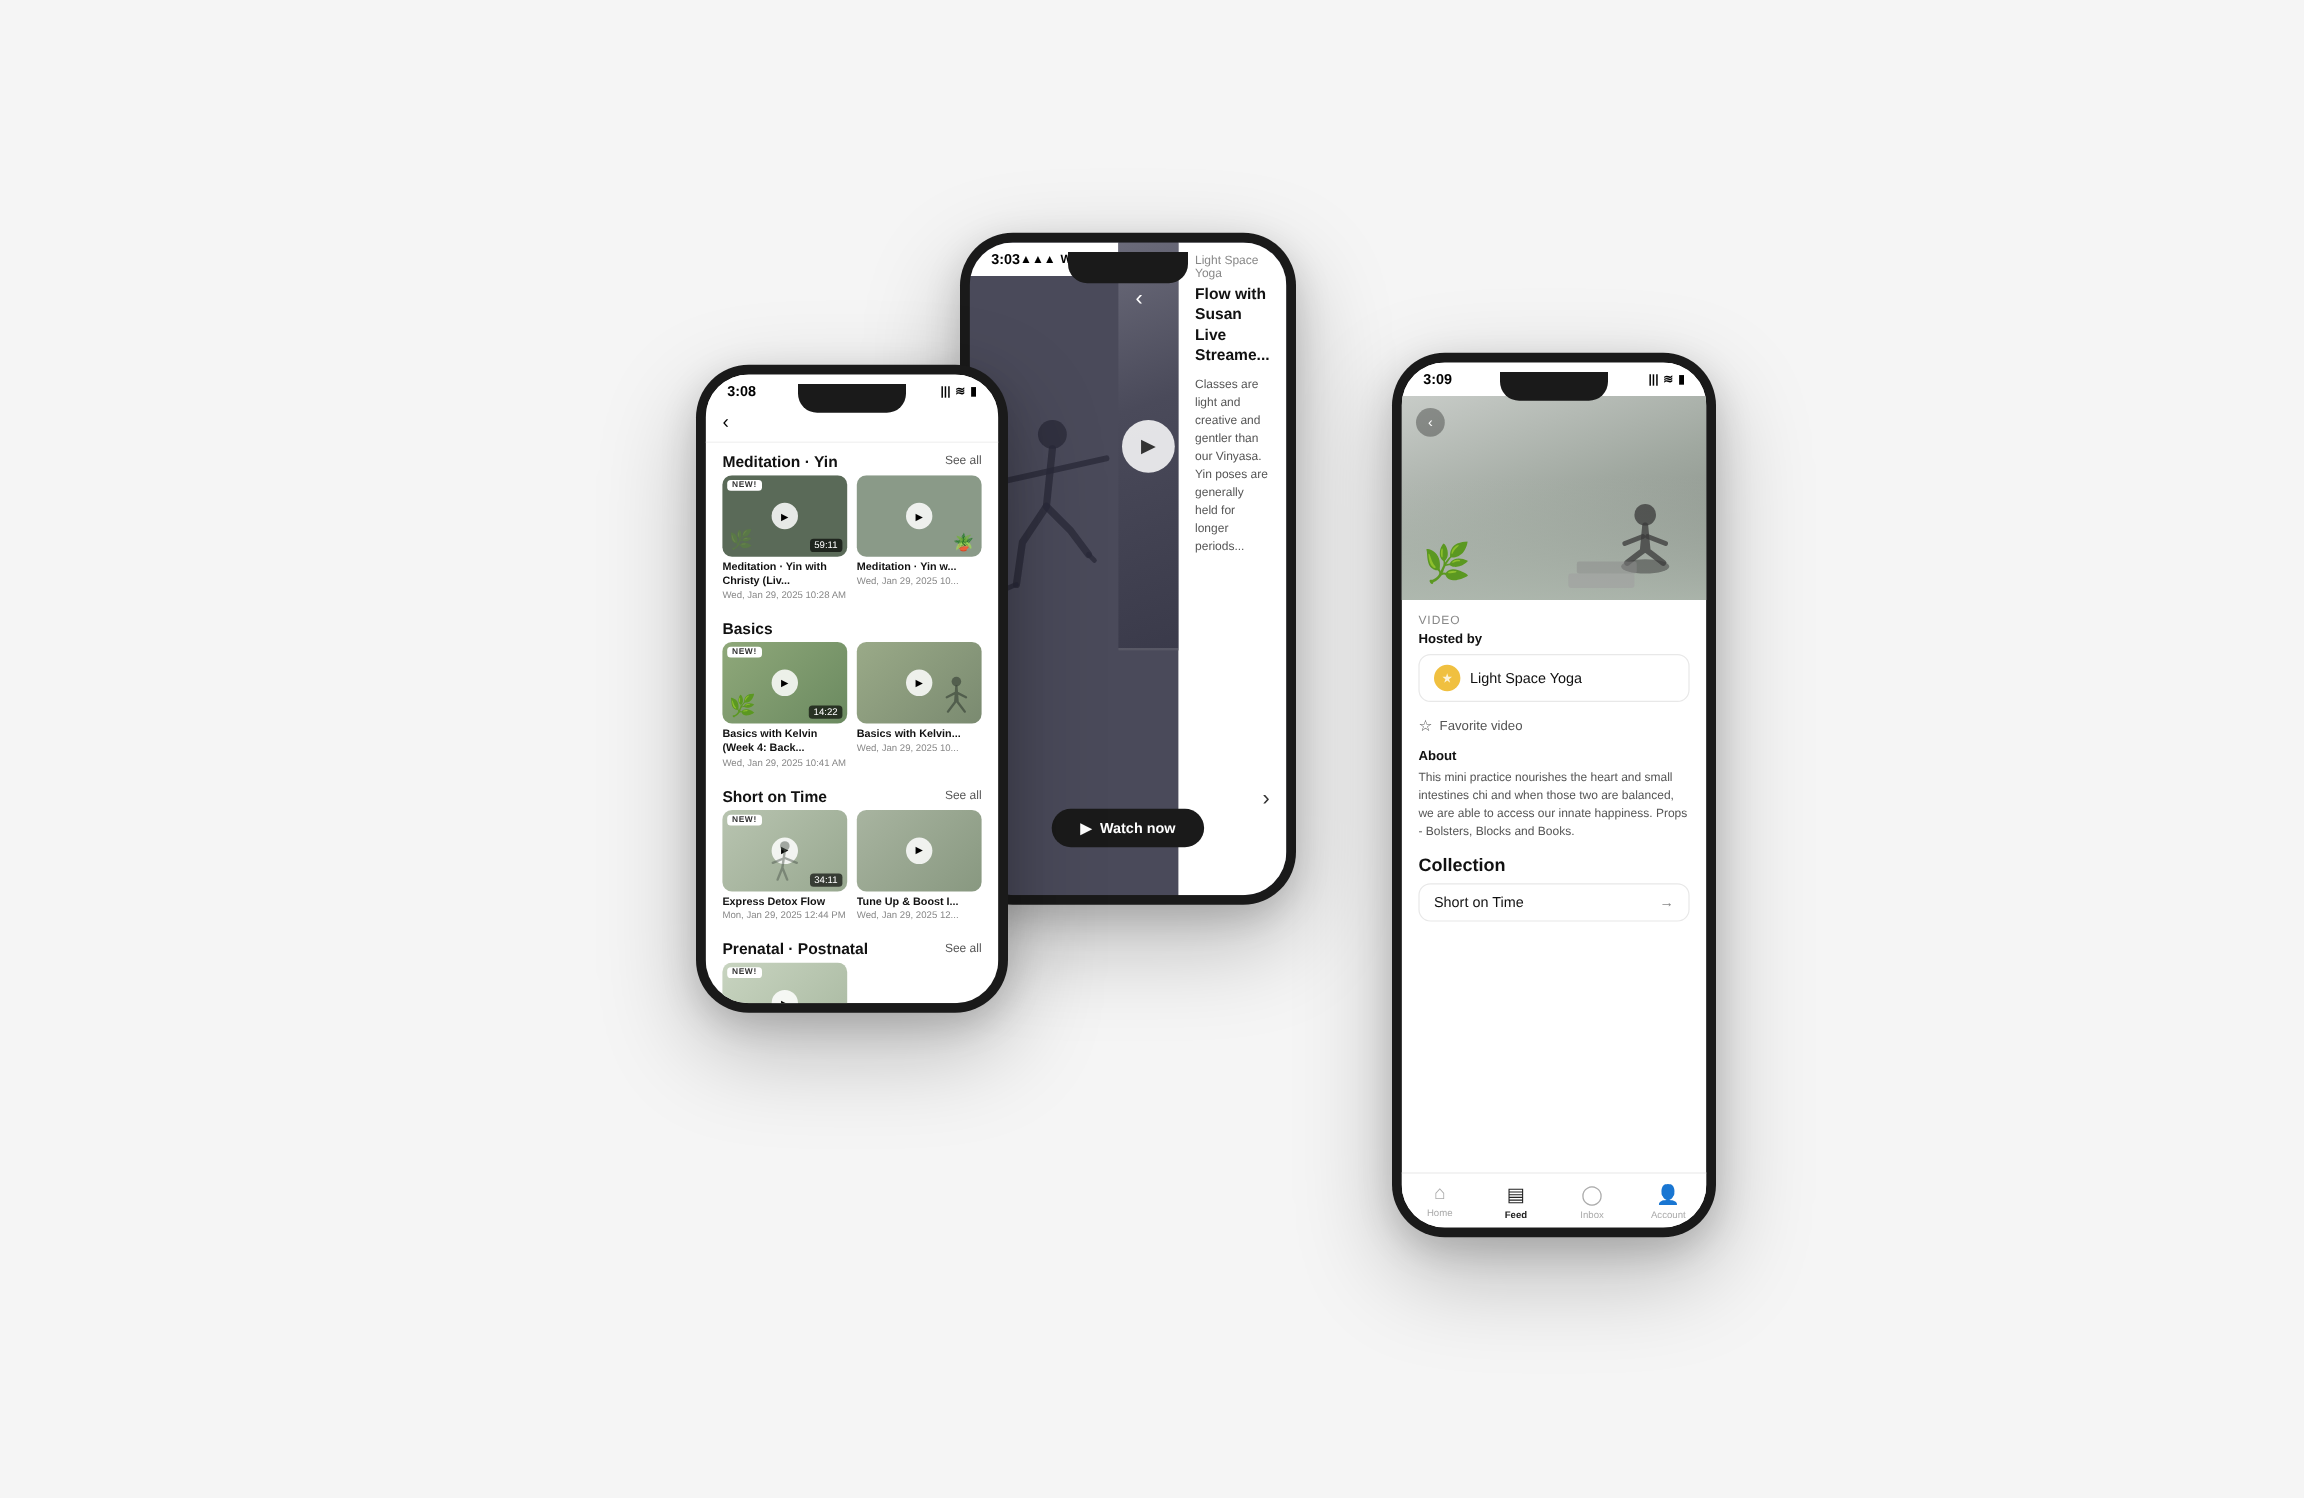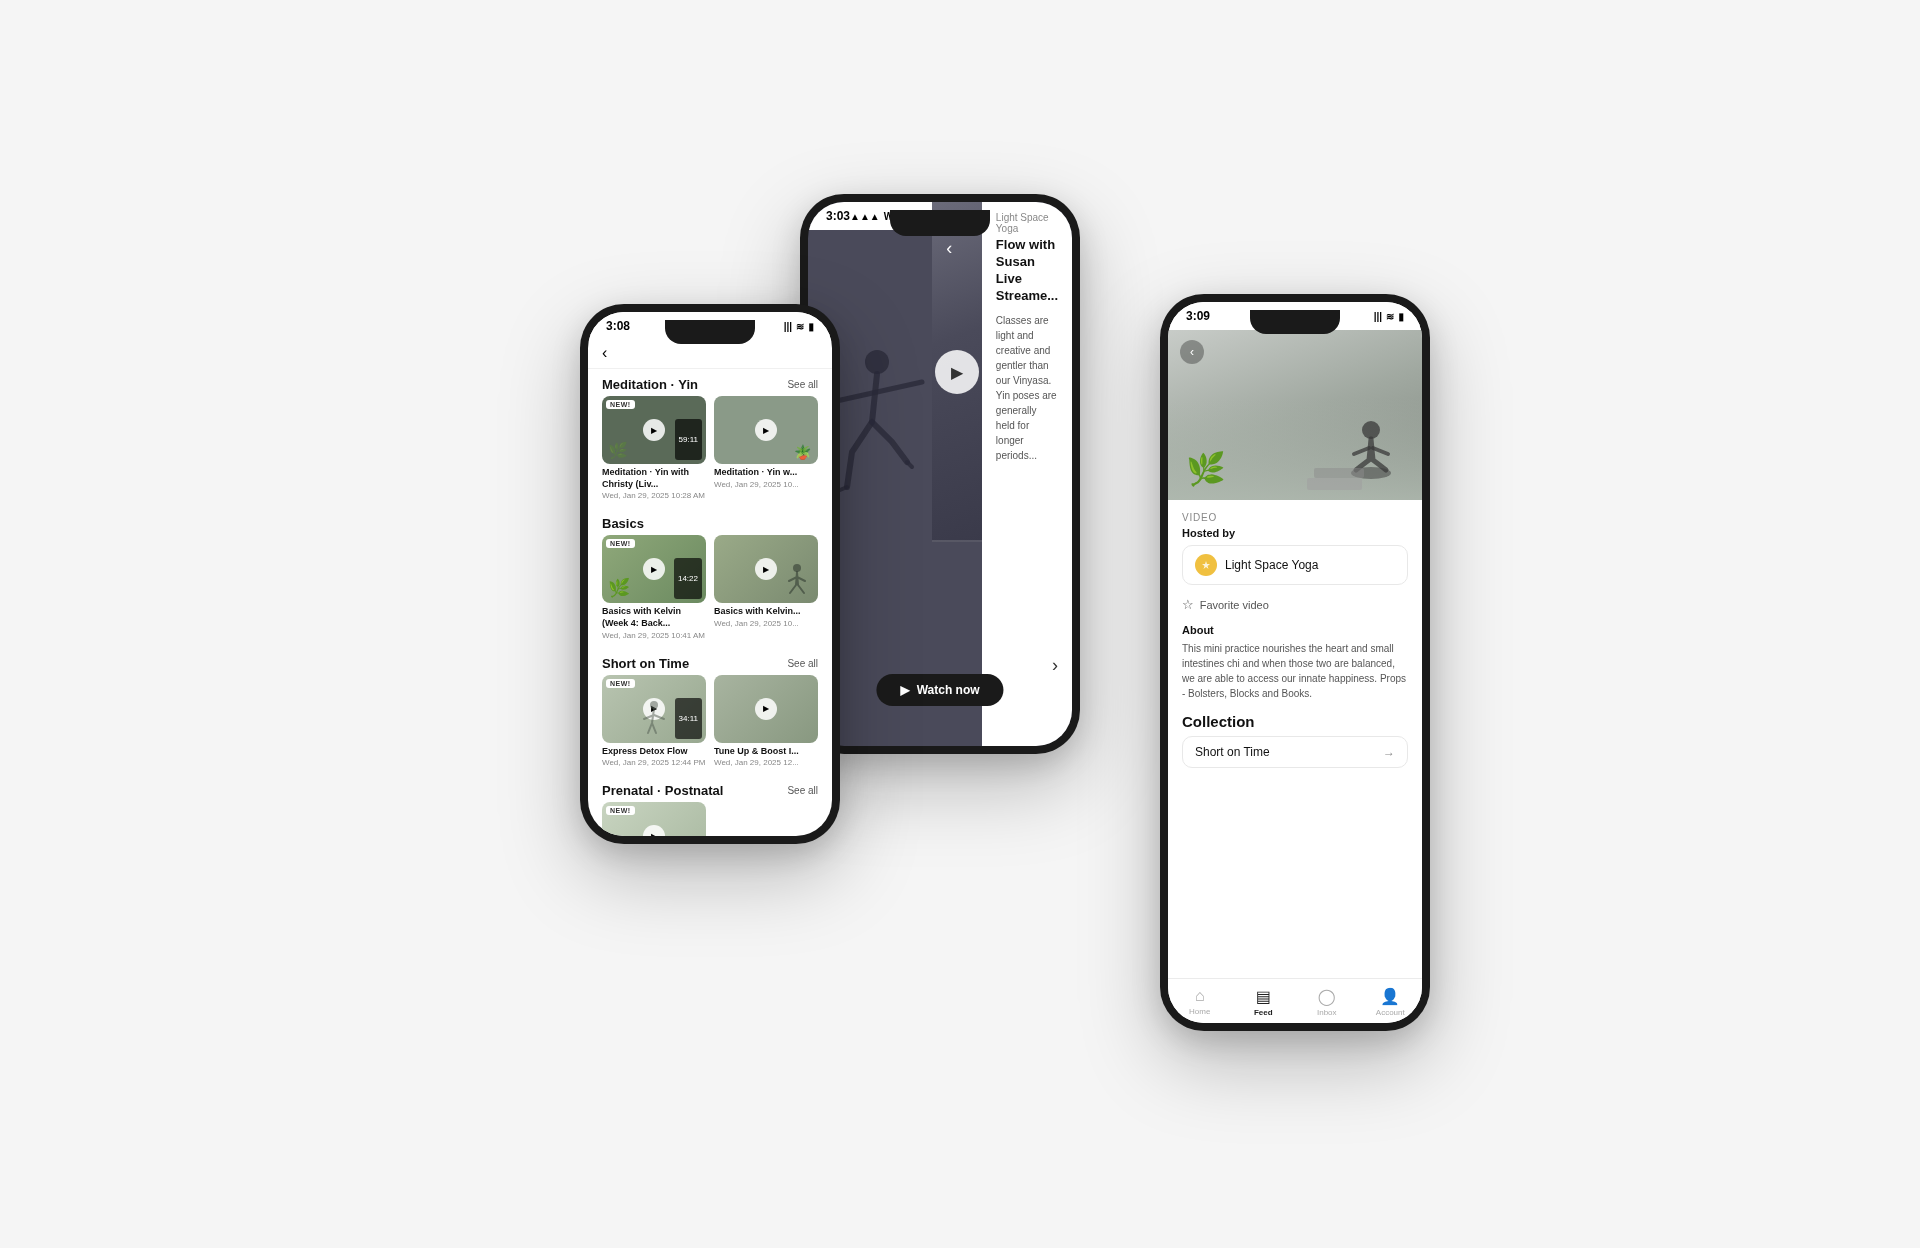--- a/index.html
+++ b/index.html
@@ -240,21 +240,21 @@
       font-size: 8px;
     }
 
     .thumb-duration {
       position: absolute;
       bottom: 4px;
       right: 4px;
       background: rgba(0,0,0,0.65);
       color: #fff;
       font-size: 8px;
-      padding: 16px 4px;
+      padding: 1px 4px;
       border-radius: 3px;
     }
 
     .new-badge {
       position: absolute;
       top: 4px;
       left: 4px;
       background: #fff;
       color: #333;
       font-size: 7px;
@@ -664,21 +664,21 @@
                 <div class="thumb-play">▶</div>
                 <span class="thumb-duration">34:11</span>
 
                 <svg style="position:absolute;bottom:4px;left:50%;transform:translateX(-50%);" width="40" height="40" viewBox="0 0 40 40">
                   <circle cx="20" cy="6" r="4" fill="rgba(80,90,80,0.5)"></circle>
                   <path d="M20 10 L18 24 L14 34 M18 24 L22 34 M20 16 L10 20 M20 16 L30 20" stroke="rgba(80,90,80,0.5)" stroke-width="2" fill="none" stroke-linecap="round"></path>
                 </svg>
               </div>
               <div class="video-info">
                 <div class="video-title-small">Express Detox Flow</div>
-                <div class="video-date-small">Wed, Jan 29, 2025 12:44 PM</div>
+                <div class="video-date-small">Mon, Jan 29, 2025 12:44 PM</div>
               </div>
             </div>
 
             <div class="video-item">
               <div class="video-thumb" style="background:linear-gradient(135deg,#a8b4a0,#889880);">
                 <div class="thumb-play">▶</div>
               </div>
               <div class="video-info">
                 <div class="video-title-small">Tune Up &amp; Boost I...</div>
                 <div class="video-date-small">Wed, Jan 29, 2025 12...</div>

